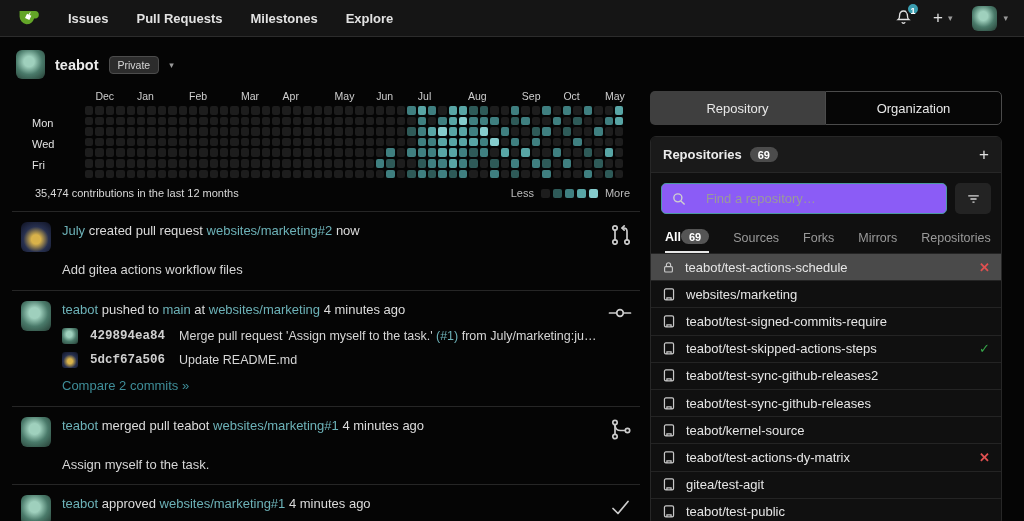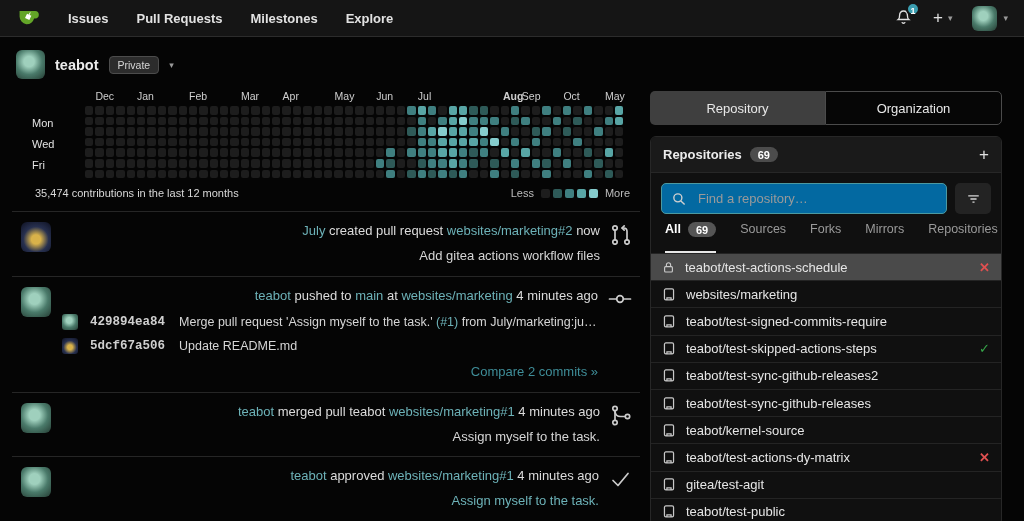--- a/index.html
+++ b/index.html
@@ -44,26 +44,26 @@
   .hm-cell { border-radius:2px; }
   .hm-days span { position:absolute; left:20px; font-size:11px; color:#e3e3e3; }
   .hm-footer { display:flex; align-items:center; margin-top:9px; padding:0 6px 0 23px;
                font-size:11px; color:#d9d9d9; }
   .hm-legend { margin-left:auto; display:flex; align-items:center; gap:3px; color:#bdbdbd; }
   .hm-legend .sq { width:9px; height:9px; border-radius:2px; }
   .hm-legend .lab { margin:0 4px; }
 
   
   .feed { margin-top:12px; border-top:1px solid #262626; }
-  .feed-item { display:flex; padding:10px 8px 10px 9px; border-bottom:1px solid #262626;text-align:right; }
+  .feed-item { display:flex; padding:10px 8px 10px 9px; border-bottom:1px solid #262626; }
   .fi-avatar { width:30px; height:30px; border-radius:6px; flex:none; margin-right:11px; }
   .fi-body { flex:1; min-width:0; font-size:13px; line-height:1.45; }
   .fi-title { color:#dcdcdc; }
   .lnk { color:#6db2b8; cursor:pointer; }
-  .fi-desc { margin-top:6px; color:#d6d6d6; }
+  .fi-desc { margin-top:20px; color:#d6d6d6; }
   .fi-desc.is-link { color:#6db2b8; cursor:pointer; }
   .fi-icon { color:#cccccc; margin-left:10px; margin-top:1px; flex:none; }
   .fi-commits { margin-top:7px; display:flex; flex-direction:column; gap:6px; }
   .commit-row { display:flex; align-items:center; min-width:0; font-size:12.5px; }
   .commit-av { width:16px; height:16px; border-radius:3px; flex:none; }
   .commit-hash { font-family:"Liberation Mono",monospace; font-weight:700; color:#d0d0d0;
                  margin:0 14px 0 12px; flex:none; }
   .commit-msg { color:#d6d6d6; white-space:nowrap; overflow:hidden; text-overflow:ellipsis; }
   .compare-link { margin-top:8px; color:#3f8e99; font-size:13px; cursor:pointer; }
 
@@ -77,30 +77,30 @@
   .panel { margin-top:11px; border:1px solid #272727; border-radius:6px; background:#101010; overflow:hidden; }
   .panel-head { display:flex; align-items:center; height:36px; padding:0 12px;
                 background:#1a1a1a; border-bottom:1px solid #272727; }
   .panel-title { font-size:13px; font-weight:700; color:#ececec; }
   .count-badge { background:#4c4c4c; color:#fff; font-size:11px; font-weight:700;
                  border-radius:9px; padding:1.5px 8px; margin-left:8px; }
   .panel-plus { margin-left:auto; color:#e0e0e0; font-size:17px; cursor:pointer; }
 
   .search-row { display:flex; align-items:center; gap:8px; padding:10px 10px 8px; }
   .search-box { flex:1; display:flex; align-items:center; height:31px; border:1px solid #4c99a1;
-                border-radius:5px; background:#0369a1; padding:0 10px; gap:12px; color:#cfcfcf; }
+                border-radius:5px; background:#8b5cf6; padding:0 10px; gap:20px; color:#cfcfcf; }
   .search-box input { flex:1; background:transparent; border:0; outline:0; color:#e0e0e0;
                       font-size:13px; font-family:inherit; }
   .search-box input::placeholder { color:#9a9a9a; }
   .filter-btn { width:36px; height:31px; border-radius:5px; background:#232323; color:#d8d8d8;
                 display:flex; align-items:center; justify-content:center; cursor:pointer; }
 
   .filter-tabs { display:flex; align-items:center; gap:24px; padding:0 14px; height:31px;
                  font-size:12.5px; color:#9a9a9a; }
-  .ft { cursor:pointer; height:100%; display:flex; align-items:flex-start; gap:7px; }
+  .ft { cursor:pointer; height:100%; display:flex; align-items:center; }
   .ft.active { color:#fff; font-weight:700; border-bottom:2px solid #e8e8e8; }
   .ft .count-badge { margin-left:0; background:#555; }
 
   .repo-list { }
   .repo-row { height:27.2px; display:flex; align-items:center; gap:10px; padding:0 11px;
               border-top:1px solid #242424; font-size:13px; color:#e6e6e6; cursor:pointer; }
   .repo-row.highlight { background:#4a4a4a; }
   .repo-row .r-icon { color:#c9c9c9; display:flex; flex:none; }
   .repo-row .r-status { margin-left:auto; display:flex; flex:none; }
   .st-x { color:#e05050; font-weight:700; }
@@ -157,21 +157,21 @@
     <div class="hm">
       <div class="hm-months" id="hmMonths">
           <span style="left: 10.4px;">Dec</span>
           <span style="left: 52px;">Jan</span>
           <span style="left: 104px;">Feb</span>
           <span style="left: 156px;">Mar</span>
           <span style="left: 197.6px;">Apr</span>
           <span style="left: 249.6px;">May</span>
           <span style="left: 291.2px;">Jun</span>
           <span style="left: 332.8px;">Jul</span>
-          <span style="left: 418px; font-weight: bold;">Aug</span>
+          <span style="left: 383px;">Aug</span>
           <span style="left: 436.8px;">Sep</span>
           <span style="left: 478.4px;">Oct</span>
           <span style="left: 520px;">May</span>
         </div>
       <div class="hm-grid" id="hmGrid">
           <span class="hm-cell" style="background: rgb(29, 29, 29);"></span>
           <span class="hm-cell" style="background: rgb(29, 29, 29);"></span>
           <span class="hm-cell" style="background: rgb(29, 29, 29);"></span>
           <span class="hm-cell" style="background: rgb(29, 29, 29);"></span>
           <span class="hm-cell" style="background: rgb(29, 29, 29);"></span>

